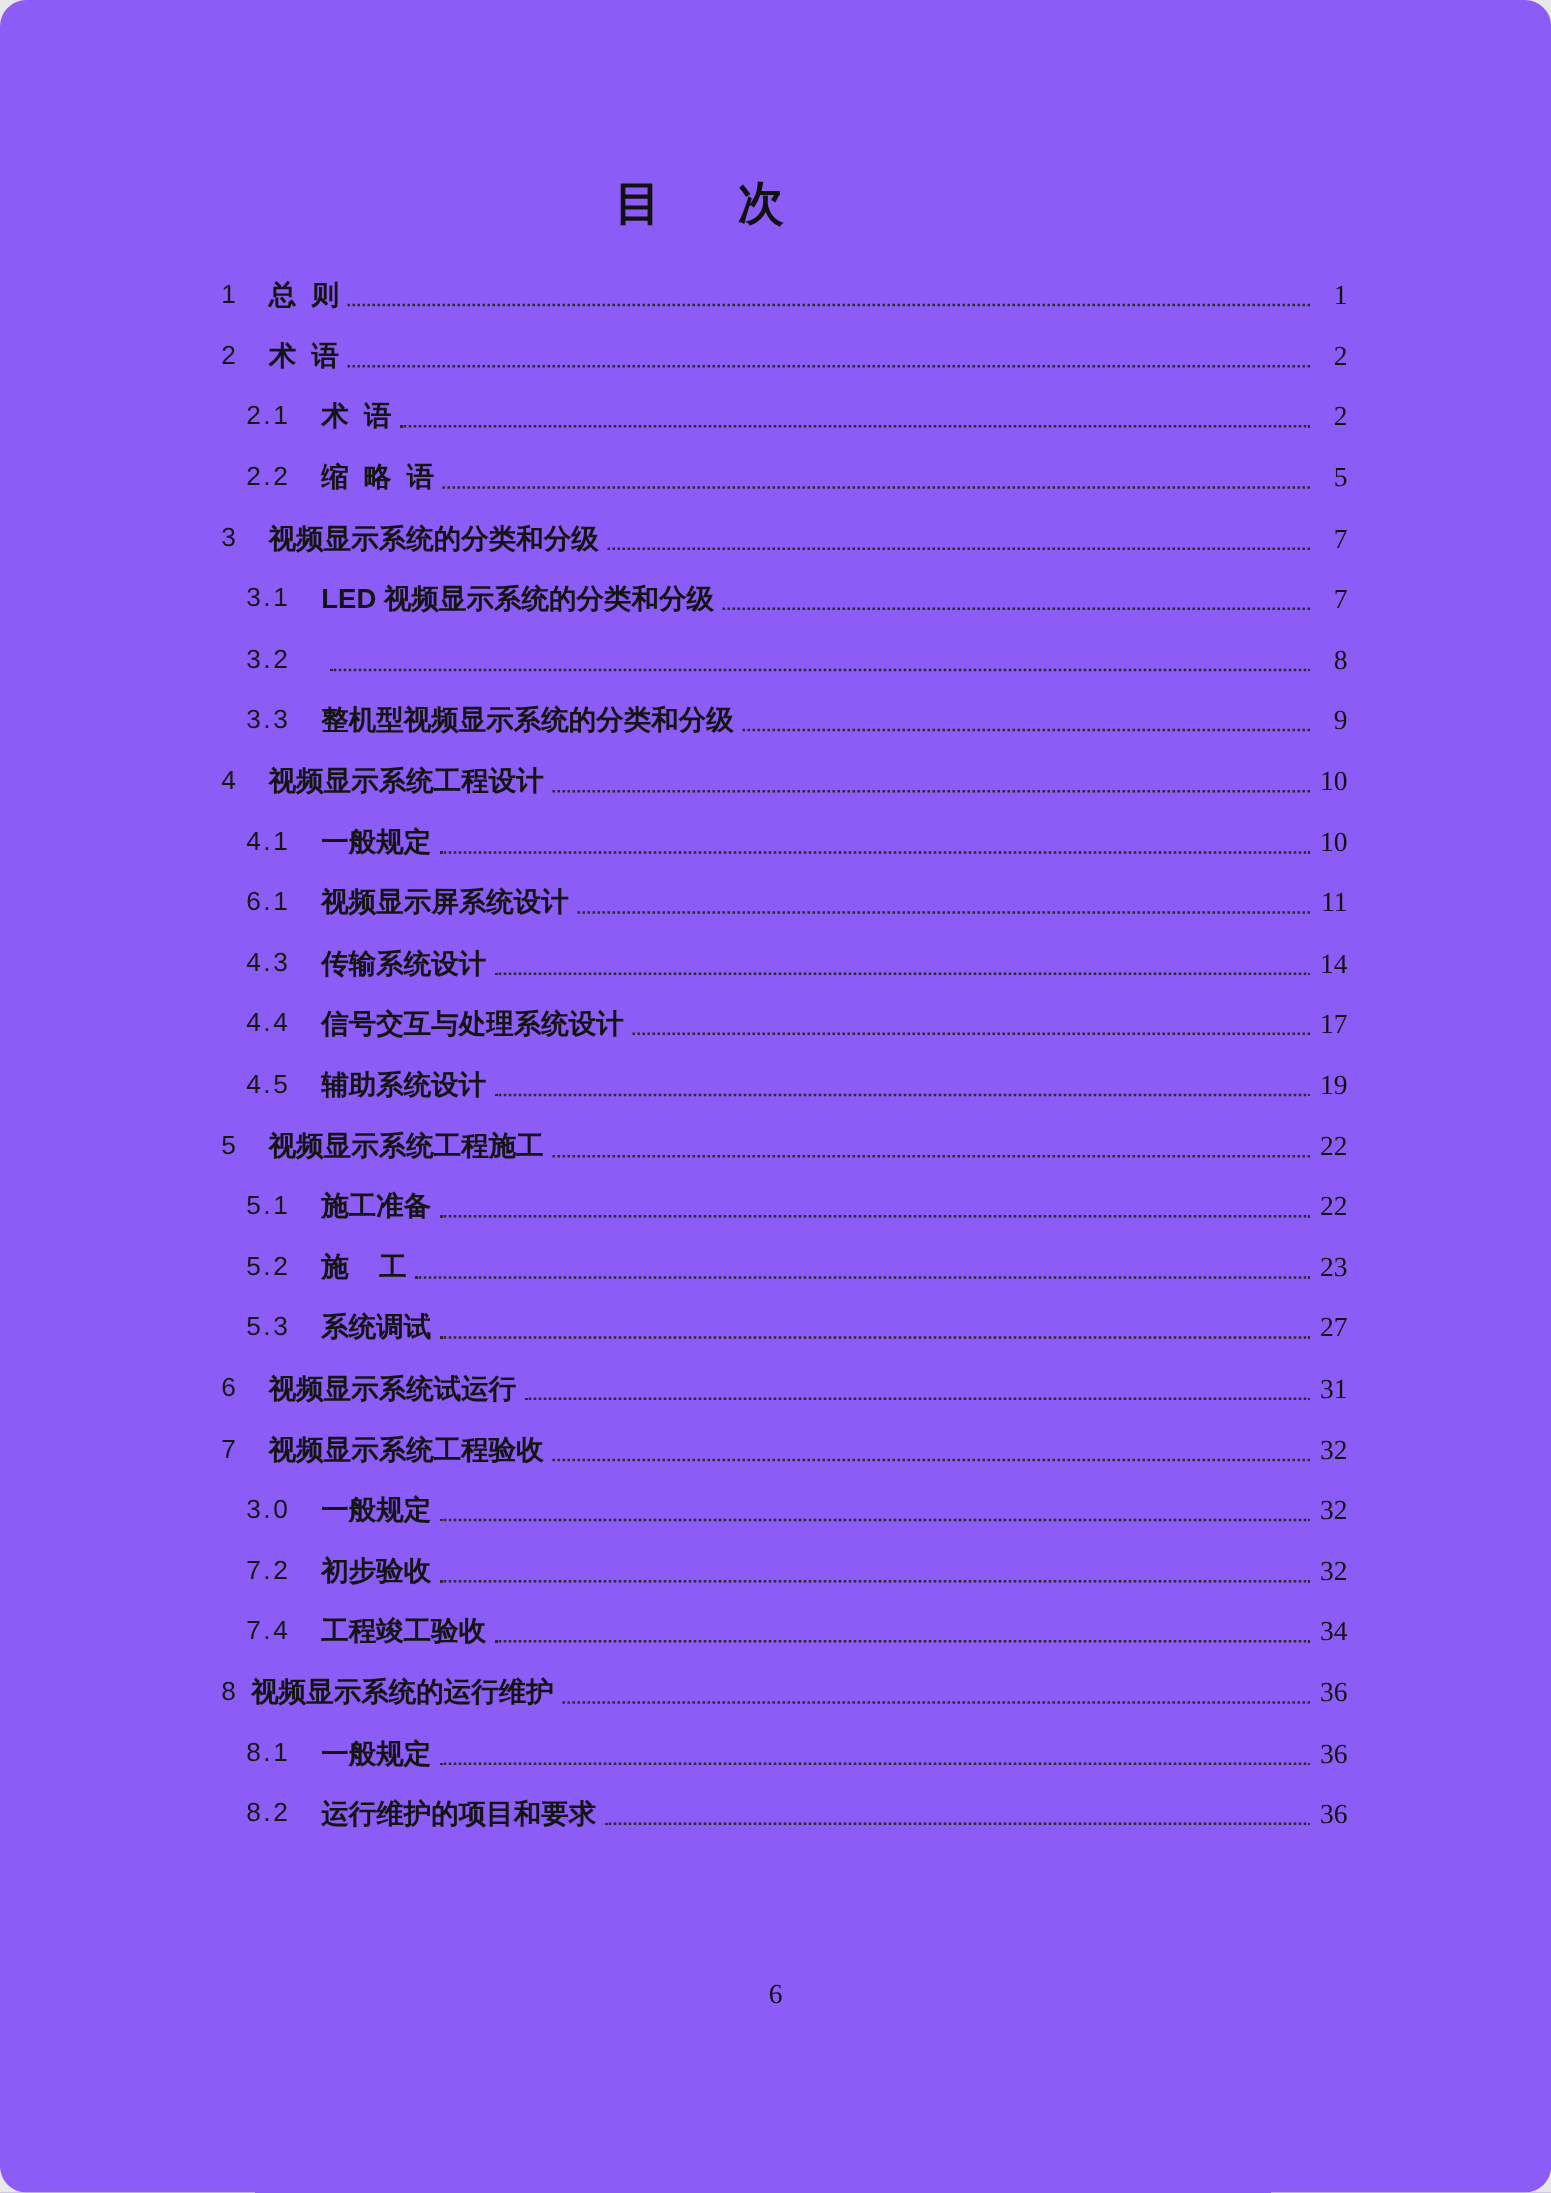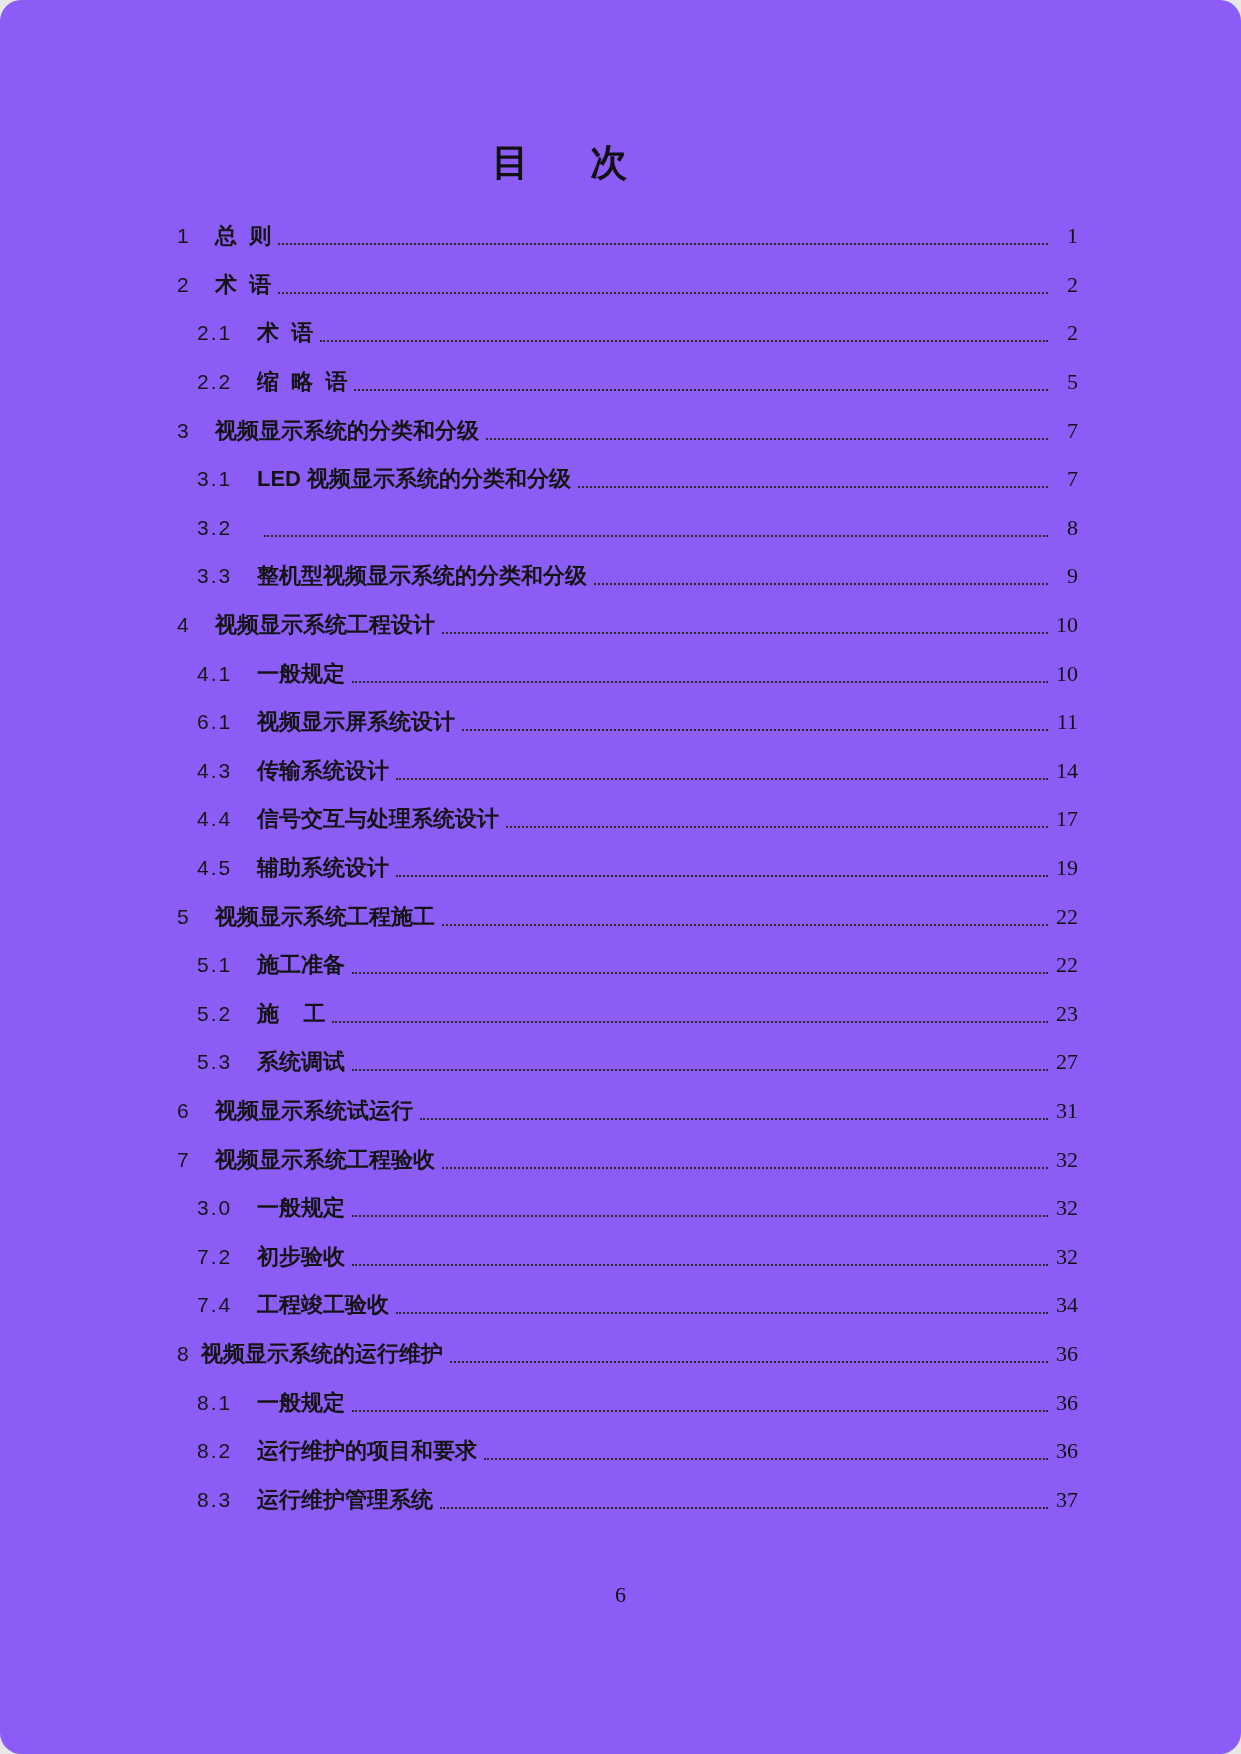--- a/index.html
+++ b/index.html
@@ -239,21 +239,15 @@
     <span class="title">一般规定</span>
     <span class="leader"></span>
     <span class="pagenum">36</span>
   </div>
       <div class="toc-row l2">
     <span class="num">8.2</span>
     <span class="title">运行维护的项目和要求</span>
     <span class="leader"></span>
     <span class="pagenum">36</span>
   </div>
-      <div class="toc-row l2">
-    <span class="num">8.3</span>
-    <span class="title">运行维护管理系统</span>
-    <span class="leader"></span>
-    <span class="pagenum">37</span>
-  </div>
     </div>
   <div class="footer">6</div>
 </div>
 
 </body></html>

